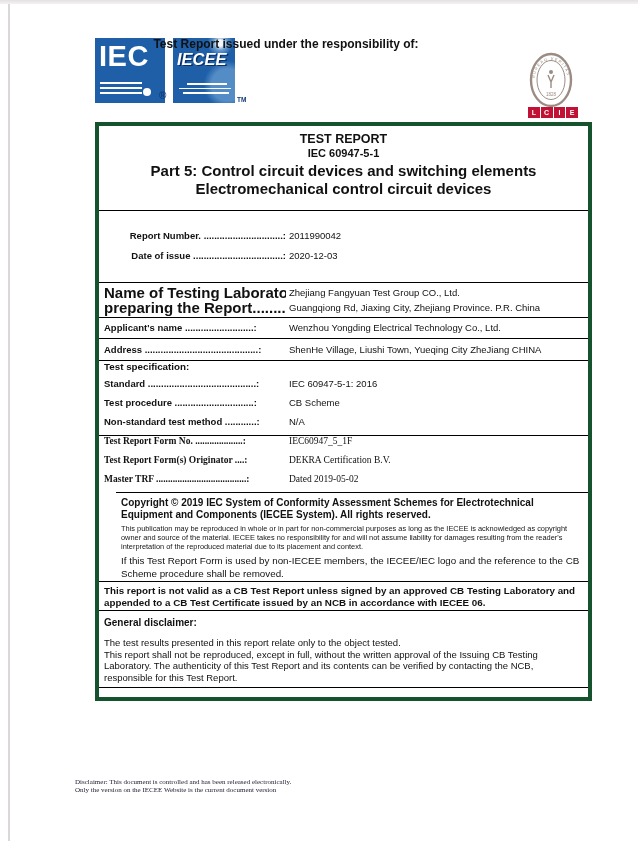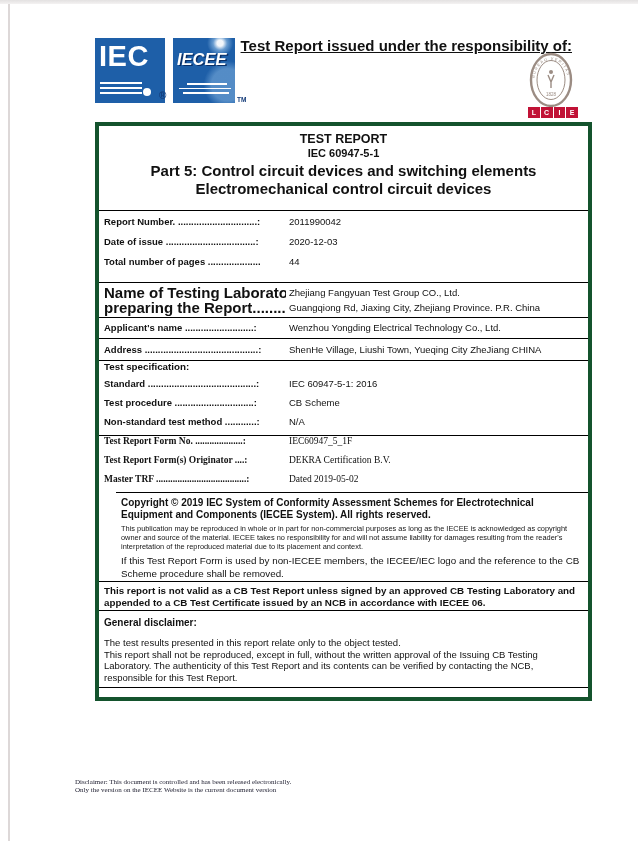--- a/index.html
+++ b/index.html
@@ -28,43 +28,43 @@
       #1e5fa8; }
   .iecee-text { position:absolute; left:4px; top:12px; color:#fff; font-weight:bold; font-style:italic;
     font-size:16.5px; letter-spacing:0px; text-shadow:1.4px 1.4px 0 #0a2f66; }
   .iecee-lines { position:absolute; left:6px; bottom:7px; width:54px; }
   .iecee-lines i { display:block; background:#fff; height:1.8px; margin-bottom:2.4px; }
   .iecee-lines i:nth-child(1){ width:40px; margin-left:8px; }
   .iecee-lines i:nth-child(2){ width:52px; }
   .iecee-lines i:nth-child(3){ width:46px; margin-left:4px; }
   .tm-mark { position:absolute; left:237px; top:96px; font-size:6.5px; font-weight:bold; color:#123a78; }
 
-  .responsibility { position:absolute; left:0; top:37px; width:572px; text-align:right;
-    font-size:15px; font-weight:bold;text-decoration:underline; }
+  .responsibility { position:absolute; left:0; top:37px; width:572px; text-align:center;
+    font-size:12px; font-weight:bold; }
 
   .bv-stamp { position:absolute; left:529px; top:52px; width:44px; height:56px; }
   .lcie-bar { position:absolute; left:528px; top:107px; width:50px; height:11px;
     display:flex; }
   .lcie-cell { flex:1; display:flex; align-items:center; justify-content:center;
     color:#fff; font-size:7px; font-weight:bold; border-right:1px solid #fff; }
   .lcie-cell:last-child { border-right:none; }
 
   
   .report-table { position:absolute; left:95px; top:122px; width:497px;
     border:4px solid #14532d; box-sizing:border-box; background:#fff; }
   .trow { border-top:1px solid #000; box-sizing:border-box; padding:0 5px; overflow:hidden; }
   .trow:first-child { border-top:none; }
 
   .title-row { height:84px; text-align:center; }
   .t1 { font-size:12.5px; font-weight:bold; margin-top:6px; }
   .t2 { font-size:11px;  font-weight:bold; margin-top:1px;text-align:center; }
   .t3 { font-size:15px;  font-weight:bold; margin-top:3px; }
   .t4 { font-size:15px;  font-weight:bold; margin-top:1px; }
 
-  .info-row { height:72px; padding-top:5px; }
+  .info-row { height:72px; padding-top:19px;text-align:right; }
   .info-row .frow { margin-bottom:9px; }
   .lab-row { height:35px; display:flex; padding-top:3px; }
   .lab-row .col-label { width:182px; min-width:182px; font-weight:bold; font-size:15px;
     line-height:14.5px; white-space:nowrap; overflow:hidden; }
   .lab-row .col-value { font-size:9.5px; line-height:14.5px; padding-left:3px; white-space:nowrap; }
   .app-row  { height:21px; padding-top:4px; }
   .addr-row { height:22px; padding-top:5px; }
   .spec-row { height:75px; }
   .spec-head { font-size:9.8px; font-weight:bold; margin-bottom:6px; }
   .spec-row .frow { margin-bottom:8px; }
@@ -153,24 +153,20 @@
 
     <div class="trow info-row">
       <div class="frow">
         <span class="flabel">Report Number. ..............................:</span>
         <span class="fvalue">2011990042</span>
       </div>
       <div class="frow">
         <span class="flabel">Date of issue ..................................:</span>
         <span class="fvalue">2020-12-03</span>
       </div>
-      <div class="frow">
-        <span class="flabel">Total number of pages ....................</span>
-        <span class="fvalue">44</span>
-      </div>
     </div>
 
     <div class="trow lab-row">
       <div class="col-label">
         <div>Name of Testing Laboratory</div>
         <div>preparing the Report.....................:</div>
       </div>
       <div class="col-value">
         <div>Zhejiang Fangyuan Test Group CO., Ltd.</div>
         <div>Guangqiong Rd, Jiaxing City, Zhejiang Province. P.R. China</div>

